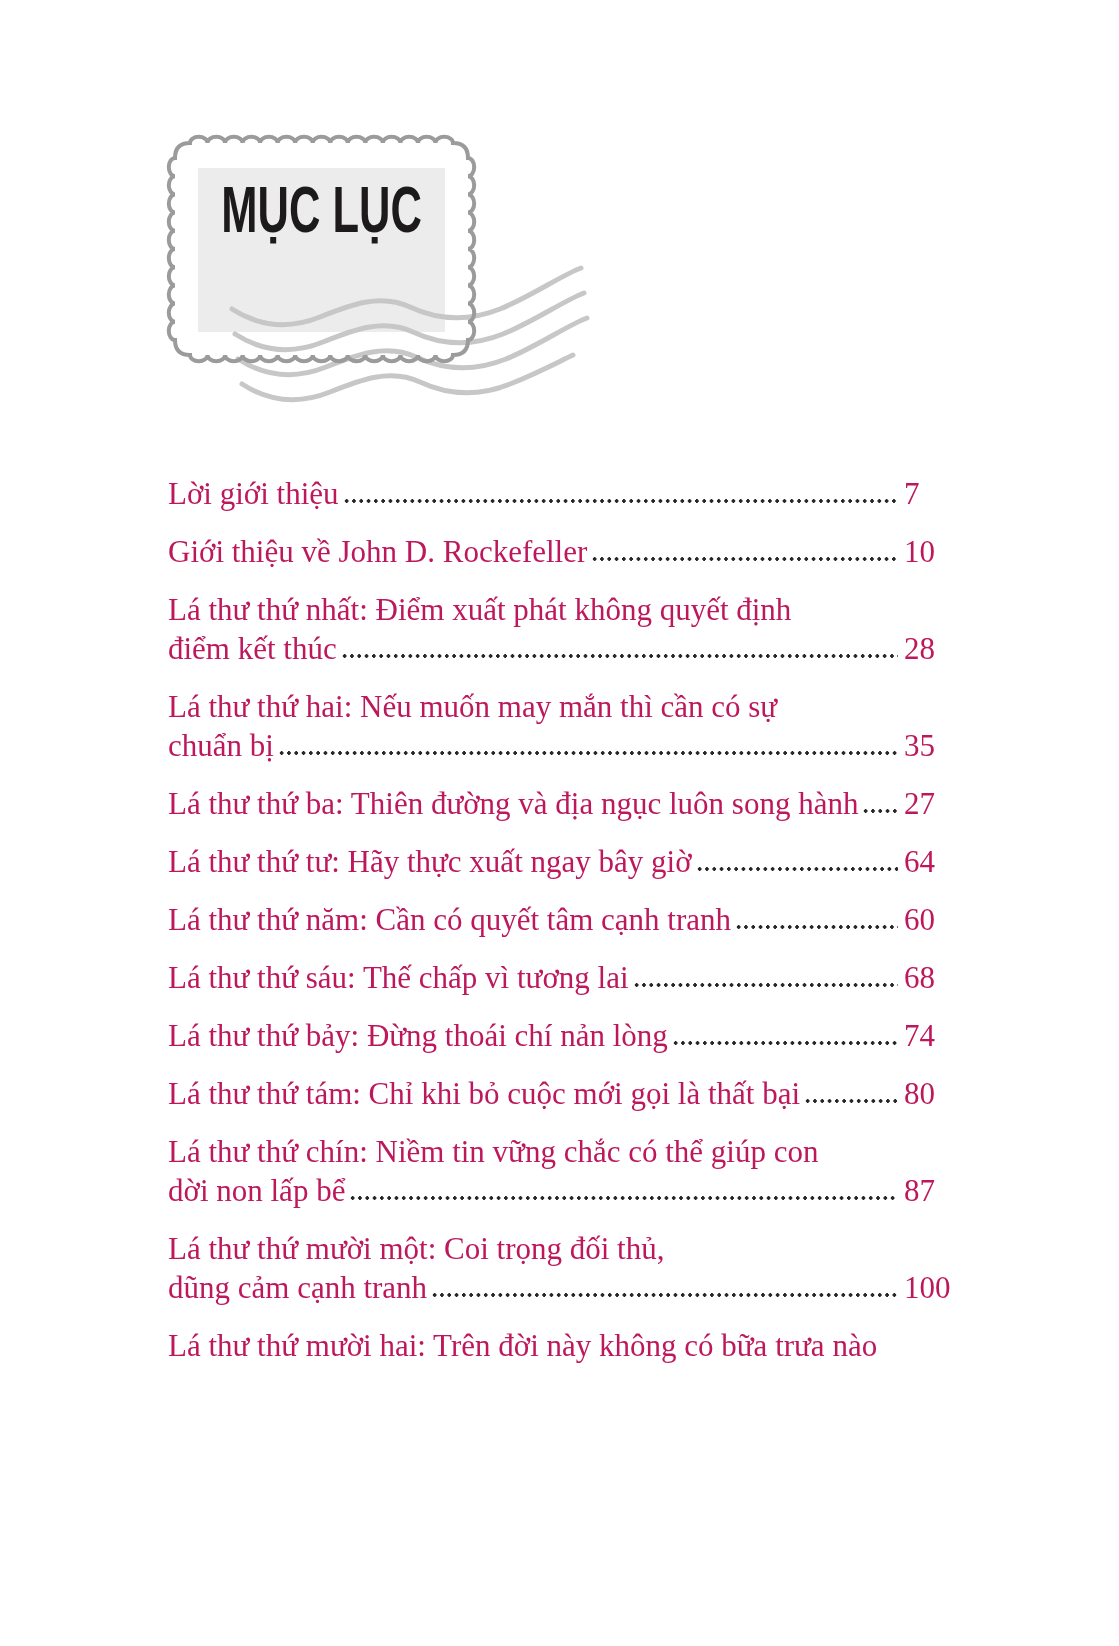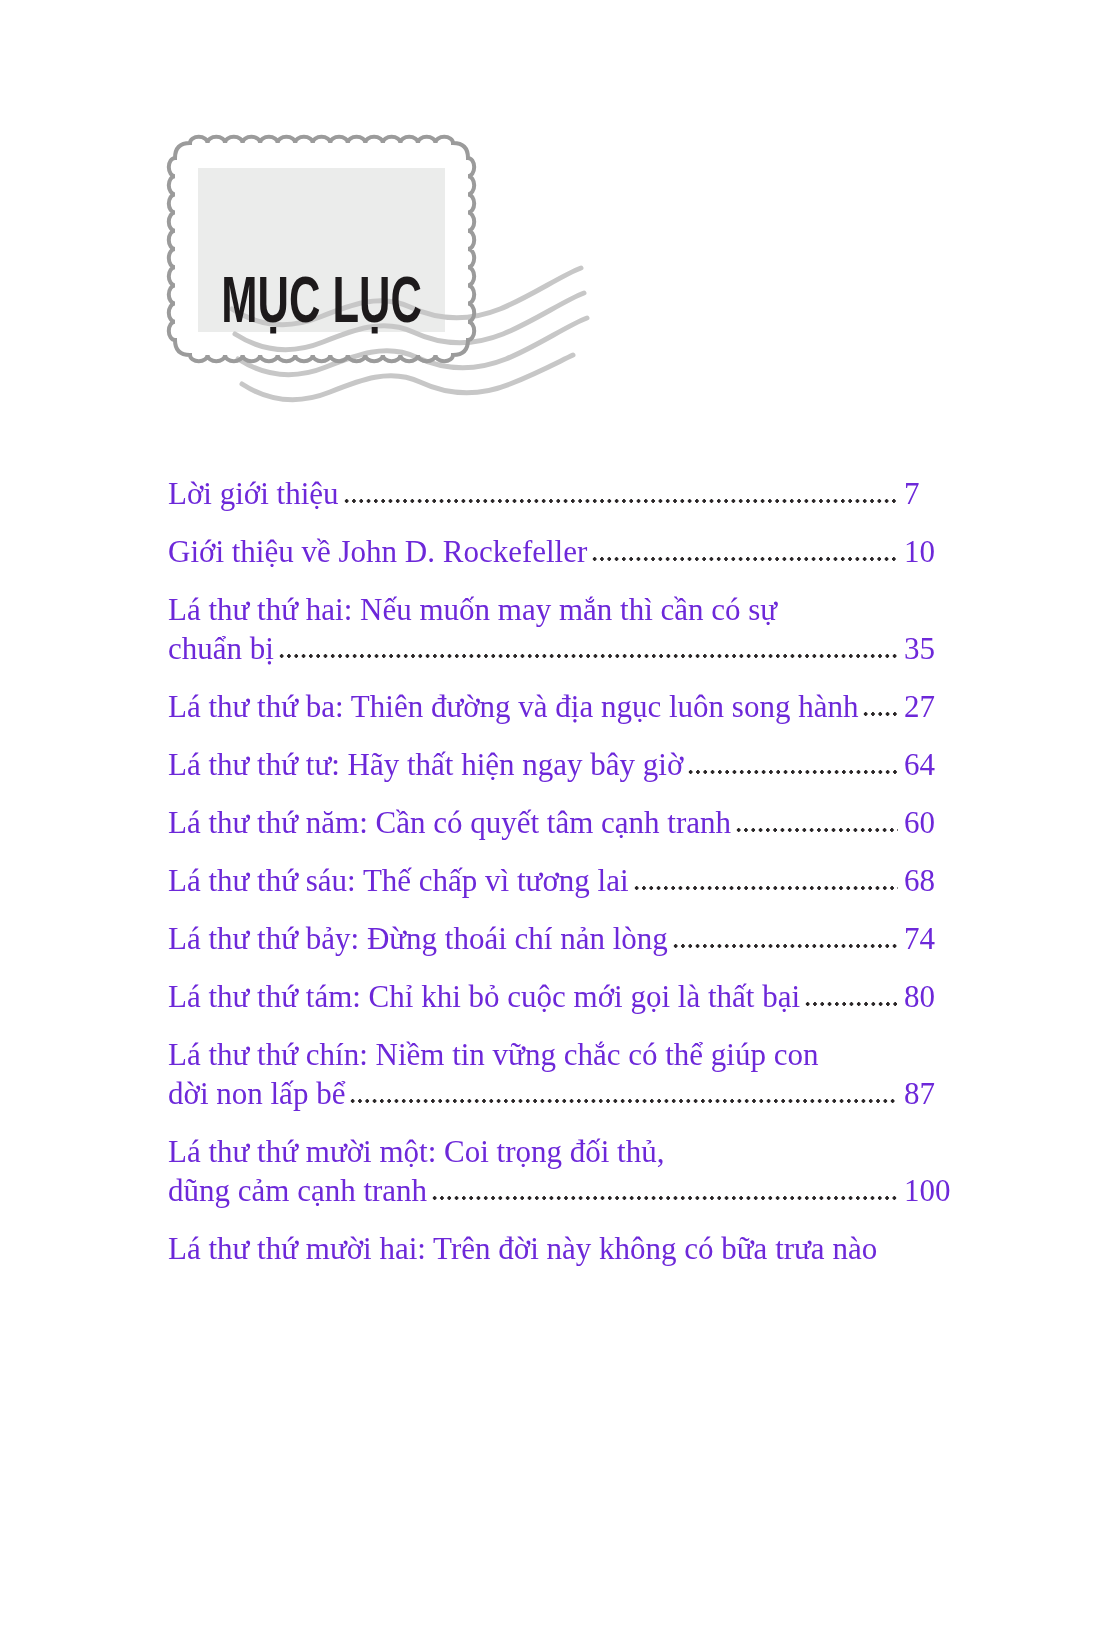--- a/index.html
+++ b/index.html
@@ -6,33 +6,33 @@
   body{
     width:1119px;height:1646px;position:relative;overflow:hidden;
     background:#ffffff;
     font-family:"Liberation Serif", serif;
   }
   
   .stamp-area{position:absolute;left:160px;top:125px;width:440px;height:280px;}
   .stamp-area svg{position:absolute;left:0;top:0;}
   .stamp-title{
     position:absolute;left:38px;top:43px;width:247px;height:164px;
-    display:flex;align-items:flex-end;justify-content:center;
+    display:flex;align-items:flex-start;justify-content:center;
     padding-top:10px;box-sizing:border-box;
   }
   .stamp-title span{
     font-family:"Liberation Sans", sans-serif;
     font-weight:700;font-size:64px;line-height:1;color:#1d1a1b;
     transform:scaleX(0.68);transform-origin:center;
     white-space:nowrap;letter-spacing:0px;
   }
   
   .toc{
     position:absolute;left:168px;top:474px;width:788px;
-    font-size:31px;line-height:39px;color:#6d28d9;
+    font-size:31px;line-height:39px;color:#be185d;
   }
   .entry{margin-bottom:19px;}
   .line{display:block;}
   .row{display:flex;align-items:baseline;}
   .t{white-space:nowrap;}
   .leader{
     flex:1 1 auto;min-width:8px;height:6px;margin:0 2px 0 4px;
     background:radial-gradient(circle, #2a2627 1.6px, transparent 2px) repeat-x left bottom;
     background-size:7.3px 6px;
   }
@@ -68,41 +68,49 @@
   </div>
 
   <div class="entry">
     <div class="line row">
       <span class="t">Giới thiệu về John D. Rockefeller</span>
       <span class="leader"></span>
       <span class="page">10</span>
     </div>
   </div>
 
+  <div class="entry">
+    <div class="line">Lá thư thứ nhất: Điểm xuất phát không quyết định</div>
+    <div class="line row">
+      <span class="t">điểm kết thúc</span>
+      <span class="leader"></span>
+      <span class="page">28</span>
+    </div>
+  </div>
 
   <div class="entry">
     <div class="line">Lá thư thứ hai: Nếu muốn may mắn thì cần có sự</div>
     <div class="line row">
       <span class="t">chuẩn bị</span>
       <span class="leader"></span>
       <span class="page">35</span>
     </div>
   </div>
 
   <div class="entry">
     <div class="line row">
       <span class="t">Lá thư thứ ba: Thiên đường và địa ngục luôn song hành</span>
       <span class="leader"></span>
       <span class="page">27</span>
     </div>
   </div>
 
   <div class="entry">
     <div class="line row">
-      <span class="t">Lá thư thứ tư: Hãy thất hiện ngay bây giờ</span>
+      <span class="t">Lá thư thứ tư: Hãy thực xuất ngay bây giờ</span>
       <span class="leader"></span>
       <span class="page">64</span>
     </div>
   </div>
 
   <div class="entry">
     <div class="line row">
       <span class="t">Lá thư thứ năm: Cần có quyết tâm cạnh tranh</span>
       <span class="leader"></span>
       <span class="page">60</span>

